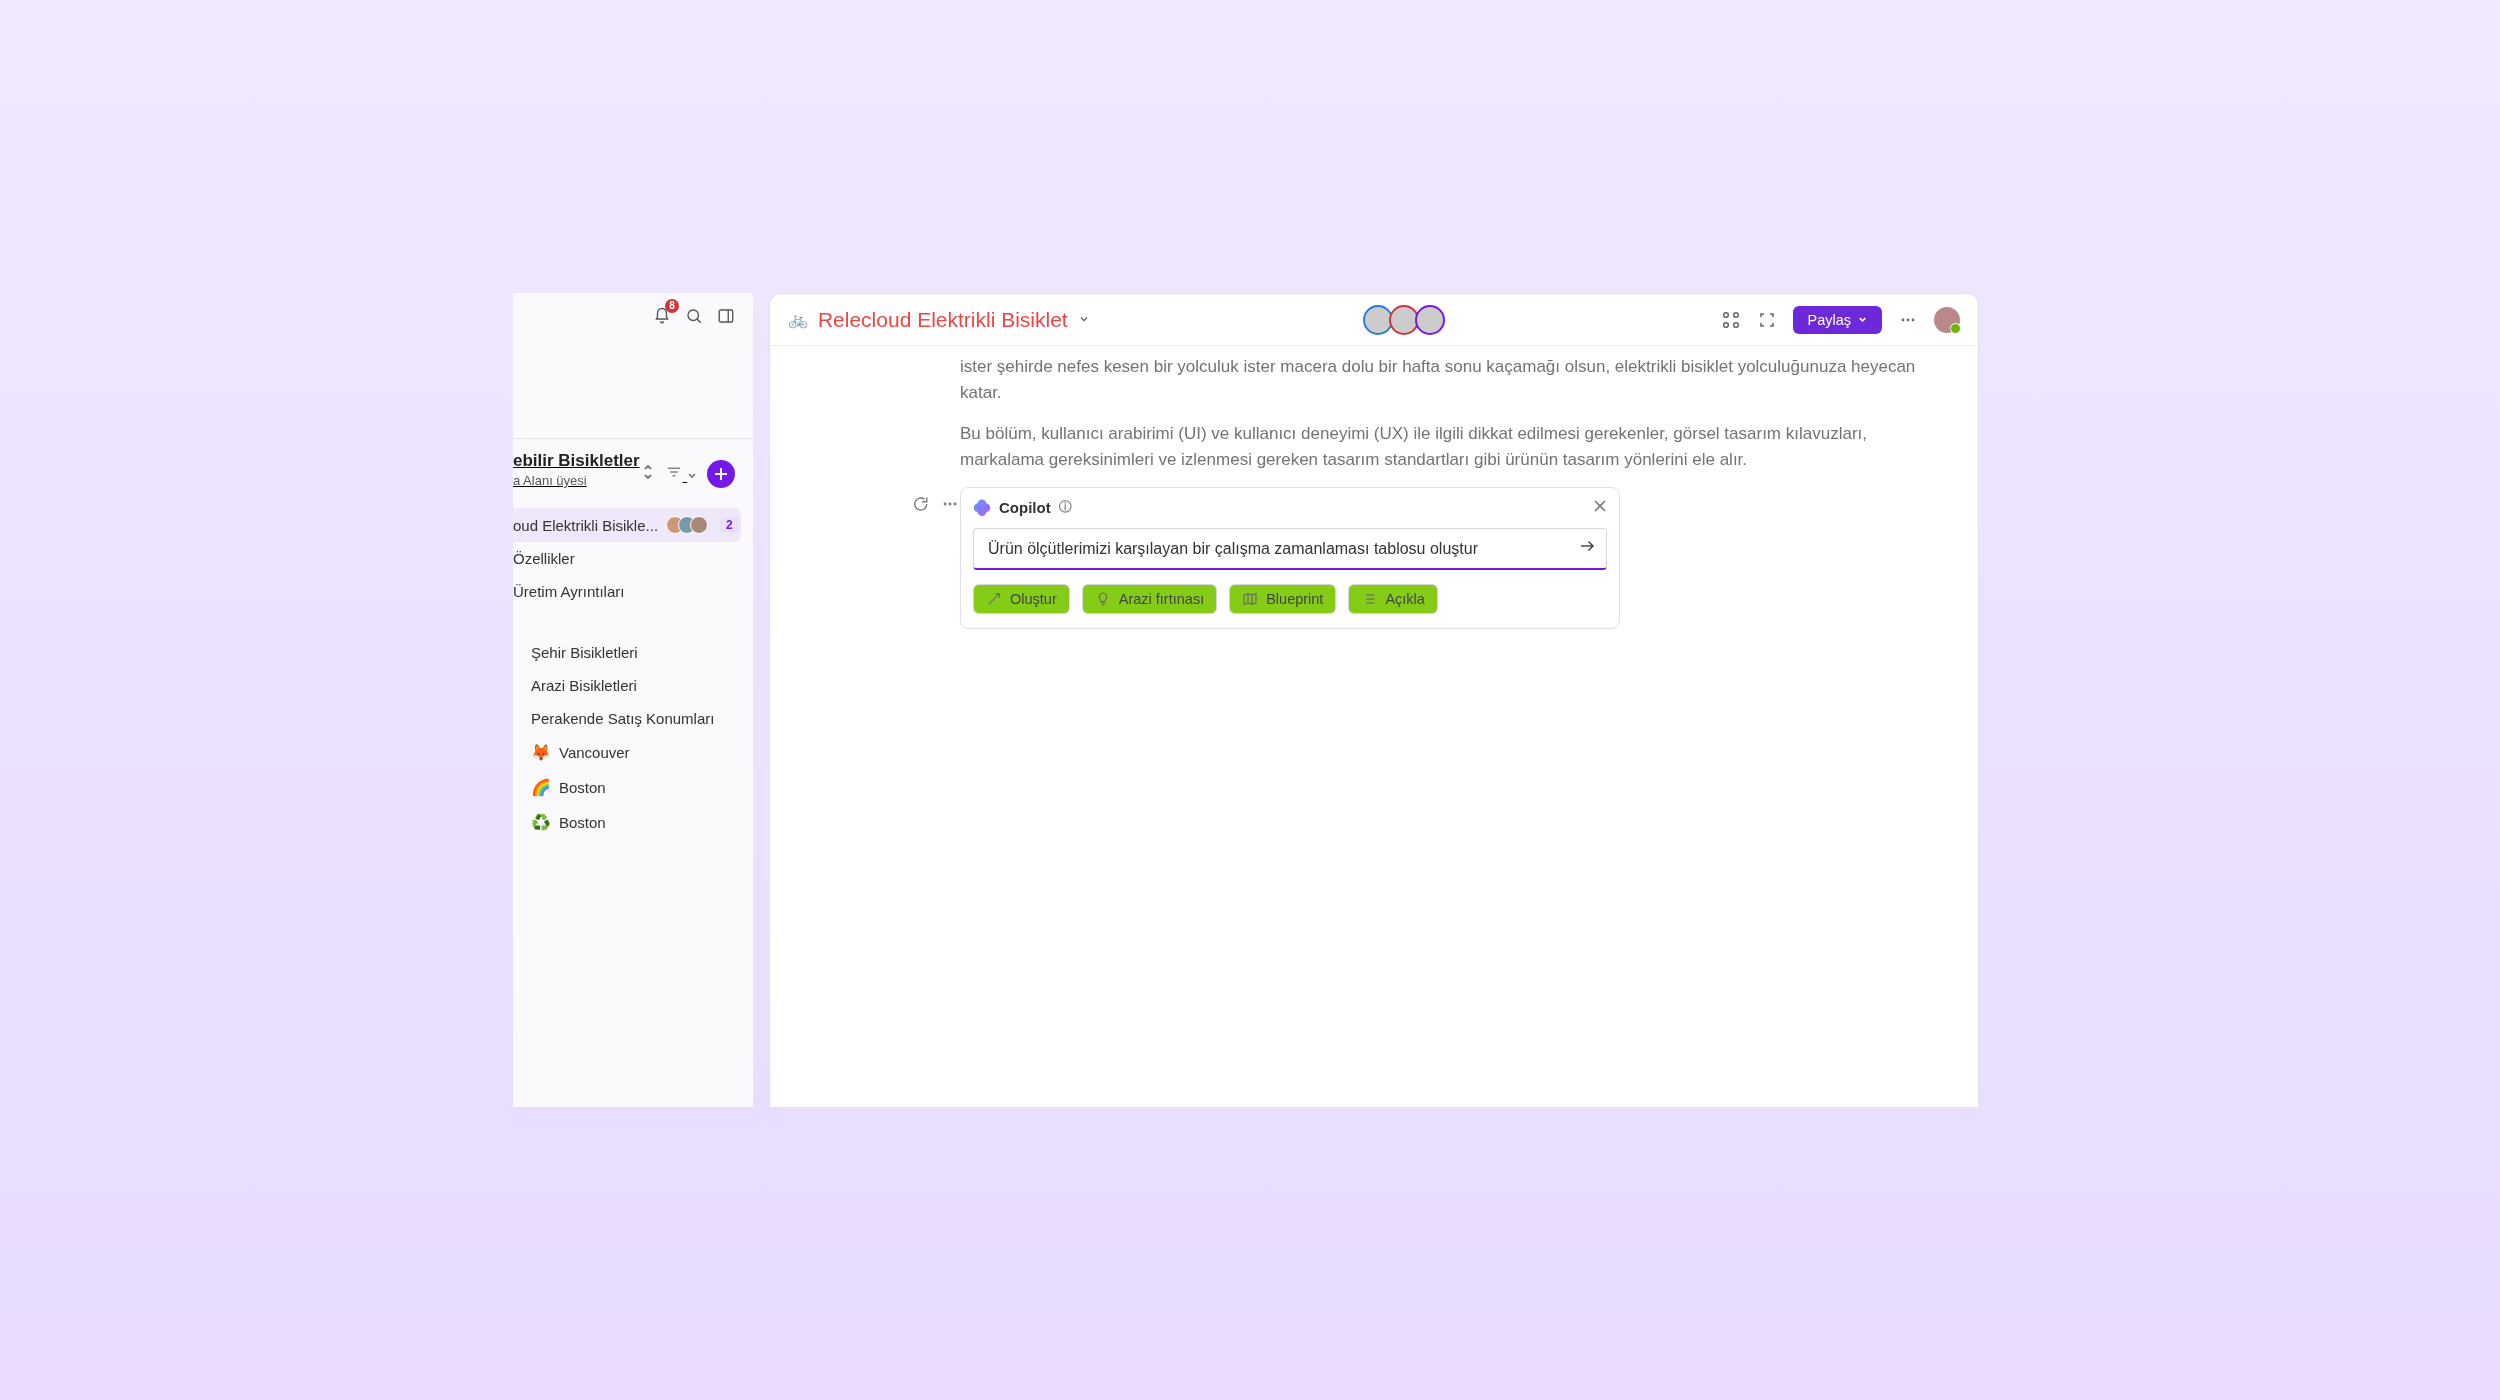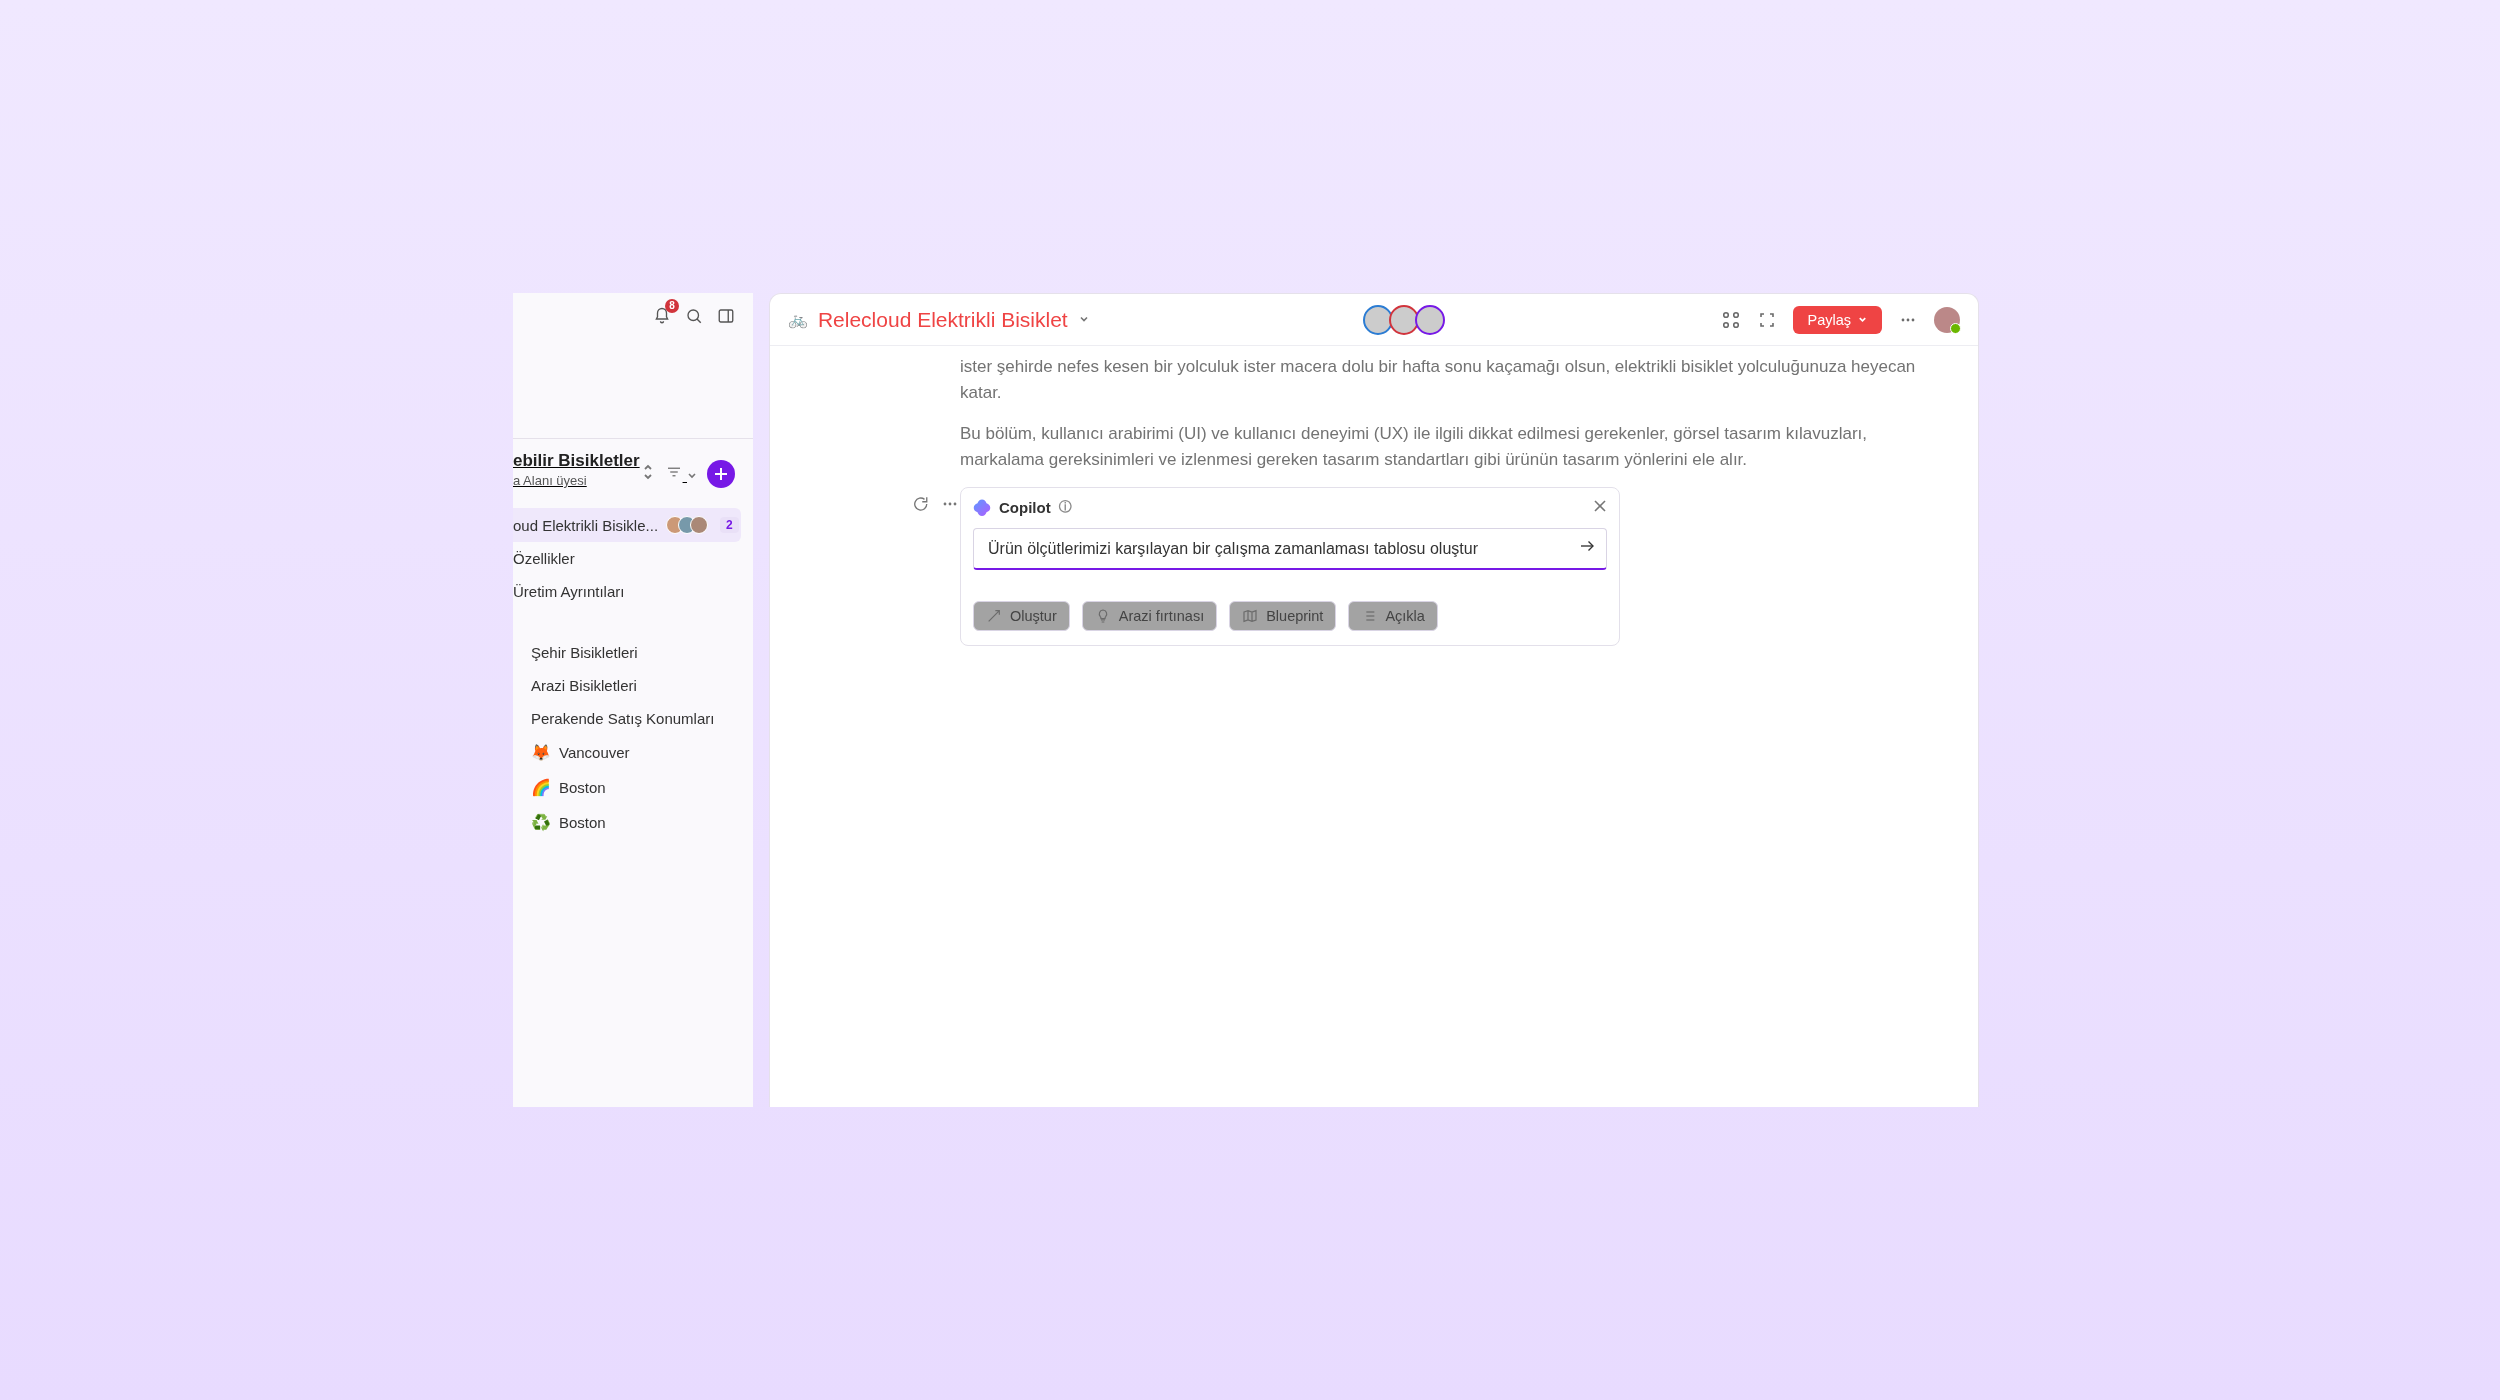--- a/index.html
+++ b/index.html
@@ -113,21 +113,21 @@
 .doc-title { font-size: 21px; color:#ef4444; }
 .chev-down { color:#767676; }
 .topbar-center { display:flex; gap:-6px; }
 .presence { width:30px; height:30px; border-radius:50%; border:2px solid; background:#ccc; margin-left:-4px; }
 .presence.b1 { border-color:#2b7cd3; }
 .presence.b2 { border-color:#d1343c; }
 .presence.b3 { border-color:#7719e6; }
 .topbar-right { display:flex; align-items:center; gap:16px; }
 .tb-icon { color:#6b6b6b; width:20px; height:20px; display:flex;align-items:center;justify-content:center; }
 .share-btn {
-  background:#ef4444; color:#fff; border-radius:6px; padding:6px 14px;
+  background:#6d28d9; color:#fff; border-radius:6px; padding:6px 14px;
   font-size:14.5px; font-weight:500; display:flex; align-items:center; gap:6px;
 }
 .avatar-me { width:26px; height:26px; border-radius:50%; background:#b88; position:relative; }
 .avatar-me::after { content:""; position:absolute; bottom:-1px; right:-1px; width:9px; height:9px; border-radius:50%; background:#6bb700; border:1.5px solid #fff; }
 
 .content { padding: 8px 56px 0 190px; position:relative; }
 .body-text { font-size: 17px; line-height:1.55; color:#737373; margin-bottom:14px; }
 .side-actions { position:absolute; left:140px; top:148px; display:flex; flex-direction:row; gap:10px; }
 .side-ic { color:#767676; width:20px; height:20px; display:flex;align-items:center;justify-content:center; }
 
@@ -152,21 +152,21 @@
   display:flex; align-items:center; padding:8px 10px 8px 14px;
 }
 .copilot-input {
   flex:1; border:none; outline:none; font-size:16px; color:#333;
 }
 .submit-arrow { color:#333; font-size:18px; }
 .copilot-chips { display:flex; gap:12px; margin-top:14px; }
 .chip {
   display:flex; align-items:center; gap:8px;
   border:1px solid #d9d4e4; border-radius:6px;
-  padding:6px 12px; font-size:14.5px; color:#444; background:#a3a3a3;margin-top:17px;
+  padding:6px 12px; font-size:14.5px; color:#444; background:#84cc16;
 }
 .chip svg, .chip .chip-ic { color:#6b6b6b; }
 </style>
 </head>
 <body>
 
 <div class="canvas">
 <div class="layout">
 
   <aside class="sidebar">

